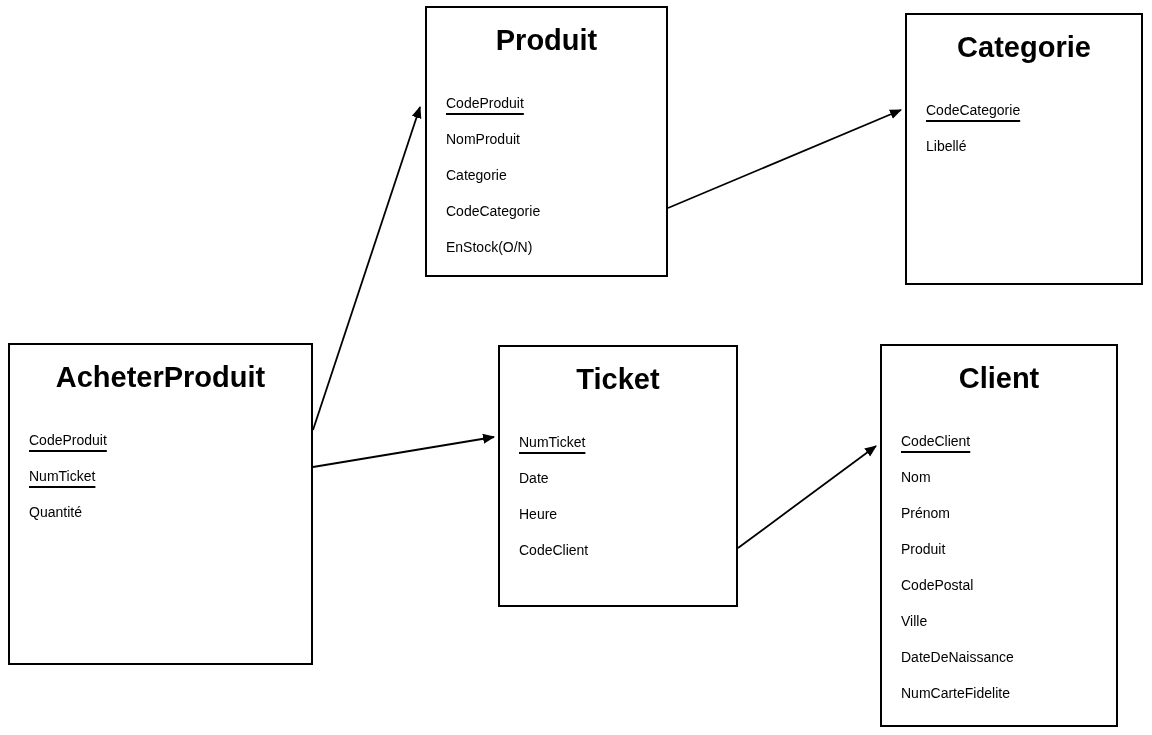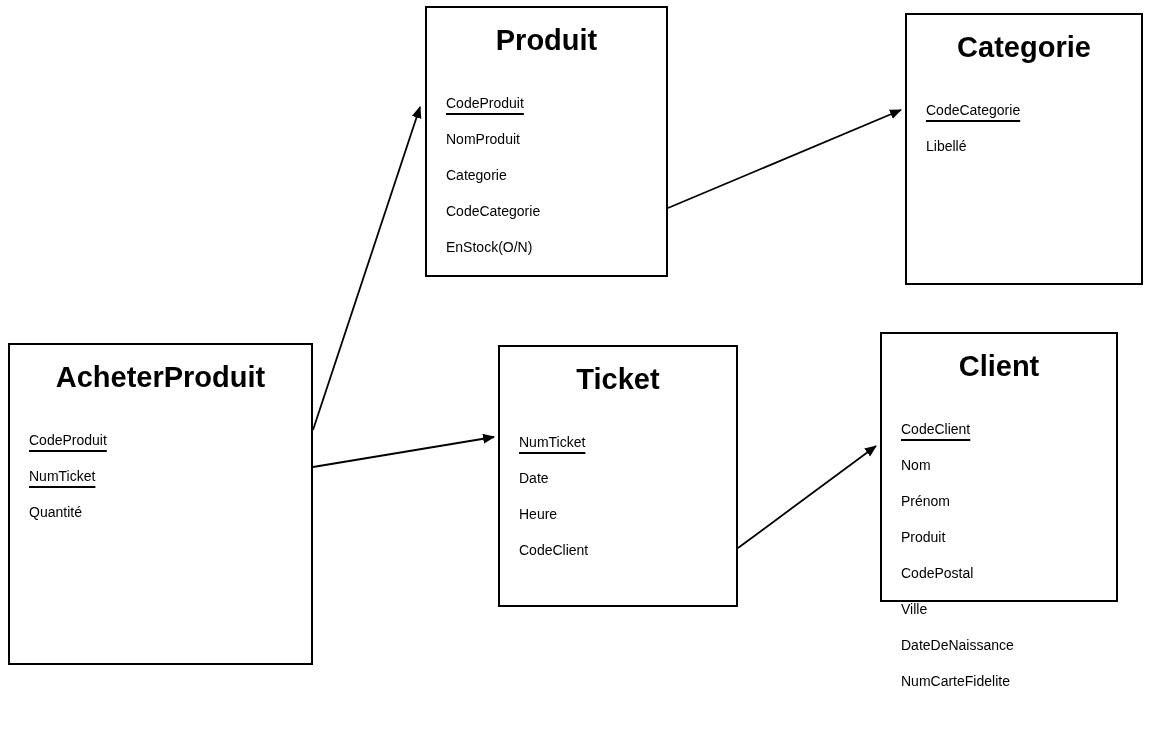--- a/index.html
+++ b/index.html
@@ -54,21 +54,21 @@
   .entity-field.pk {
     text-decoration: underline;
     text-decoration-thickness: 2px;
     text-underline-offset: 5px;
   }
   
   #entity-produit        { left: 425px; top: 6px;   width: 243px; height: 271px; }
   #entity-categorie      { left: 905px; top: 13px;  width: 238px; height: 272px; }
   #entity-acheterproduit { left: 8px;   top: 343px; width: 305px; height: 322px; }
   #entity-ticket         { left: 498px; top: 345px; width: 240px; height: 262px; }
-  #entity-client         { left: 880px; top: 332px; width: 238px; height: 270px; }
+  #entity-client         { left: 880px; top: 344px; width: 238px; height: 383px; }
 </style>
 </head>
 <body>
 
 <div id="canvas">
 
   <svg id="arrow-layer" viewBox="0 0 1152 735" xmlns="http://www.w3.org/2000/svg">
     <defs>
       <marker id="arrowhead" markerWidth="13" markerHeight="11" refX="11" refY="5" orient="auto" markerUnits="userSpaceOnUse">
         <path d="M0,0 L12,5 L0,10 z" fill="#000000"></path>

